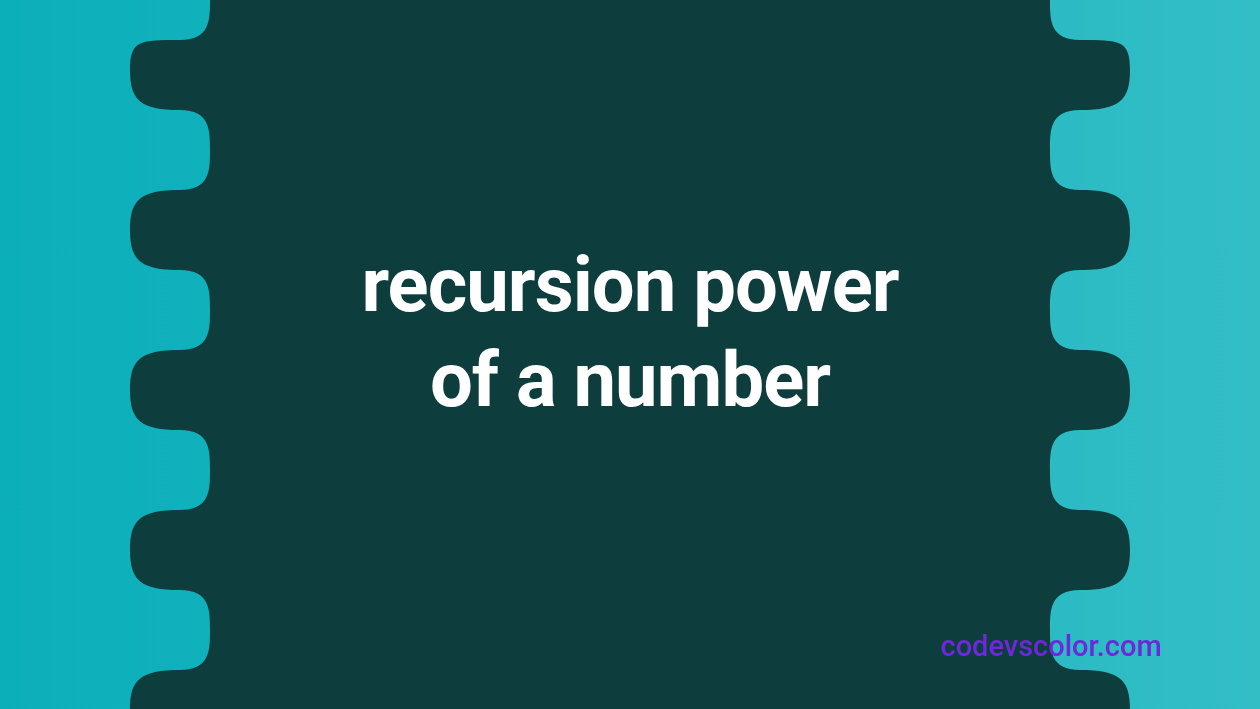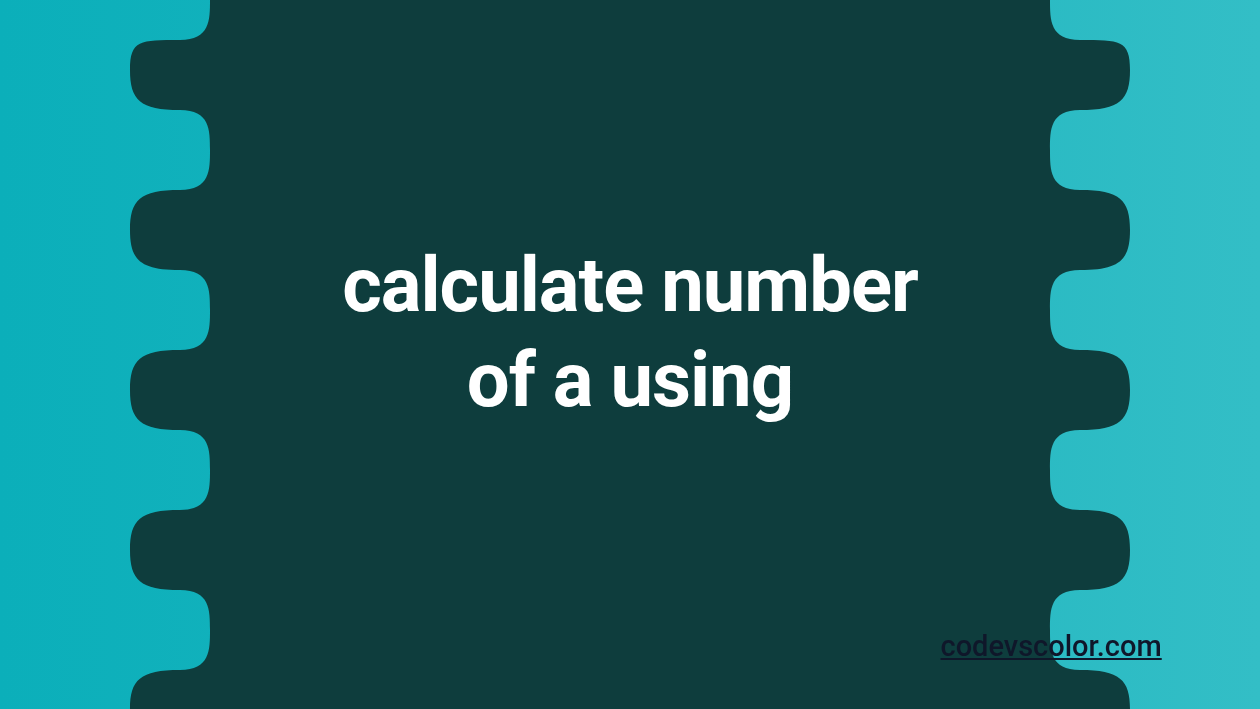--- a/index.html
+++ b/index.html
@@ -31,25 +31,24 @@
     font-size: 76px;
     line-height: 1.25;
     text-align: center;
     width: 90%;
     letter-spacing: -1px;
   }
   .site-credit {
     position: absolute;
     right: 7.8%;
     bottom: 6.5%;
-    color: #0f172a;
+    color: #6d28d9;
     font-size: 29px;
     font-weight: 500;
     letter-spacing: 0px;
-    text-decoration: underline;
   }
 </style>
 </head>
 <body>
 
 <div class="blob-container">
   <svg class="blob" viewBox="0 0 1260 709" preserveAspectRatio="none">
     <path fill="#0e3d3d" d="
       M 210 0
       L 1050 0
@@ -89,17 +88,17 @@
       C 210 130 210 110 180 110
       C 140 110 130 100 130 70
       C 130 40 140 40 180 40
       C 210 40 210 20 210 0
       Z
     "></path>
   </svg>
 </div>
 
 <div class="title-text">
-  <div>calculate number</div>
-  <div>of a using</div>
+  <div>recursion power</div>
+  <div>of a number</div>
 </div>
 
 <div class="site-credit">codevscolor.com</div>
 
 </body></html>

